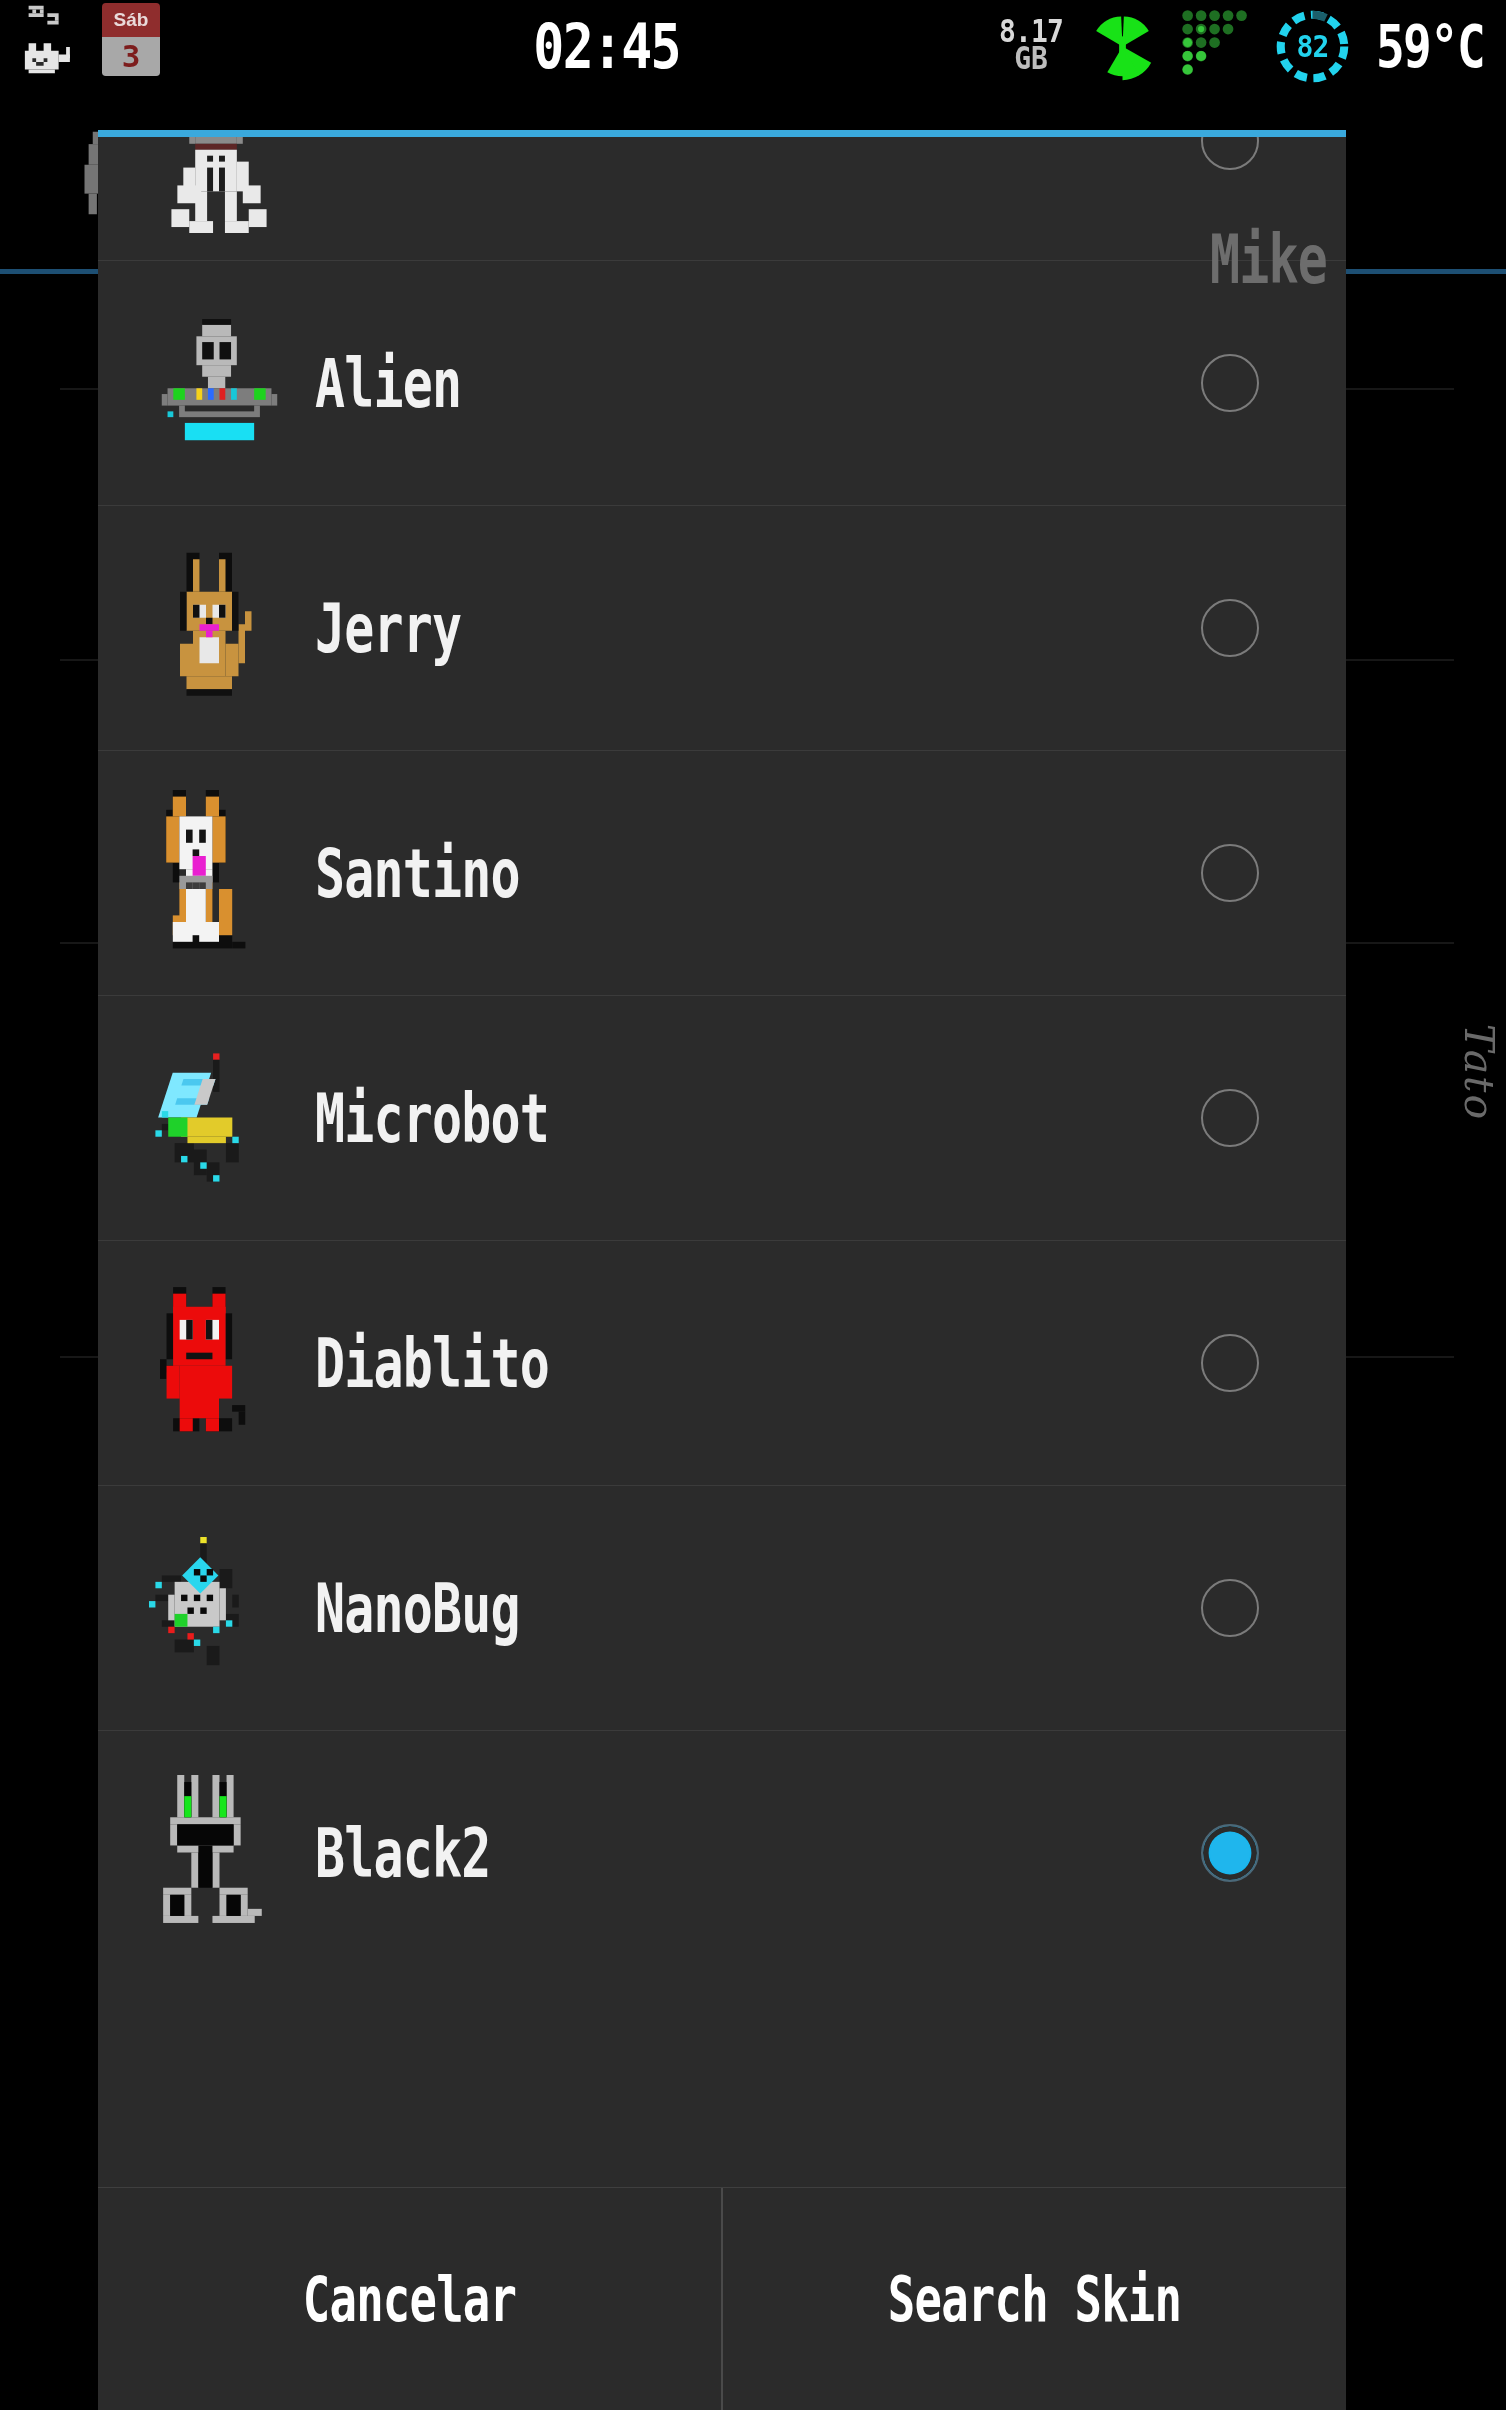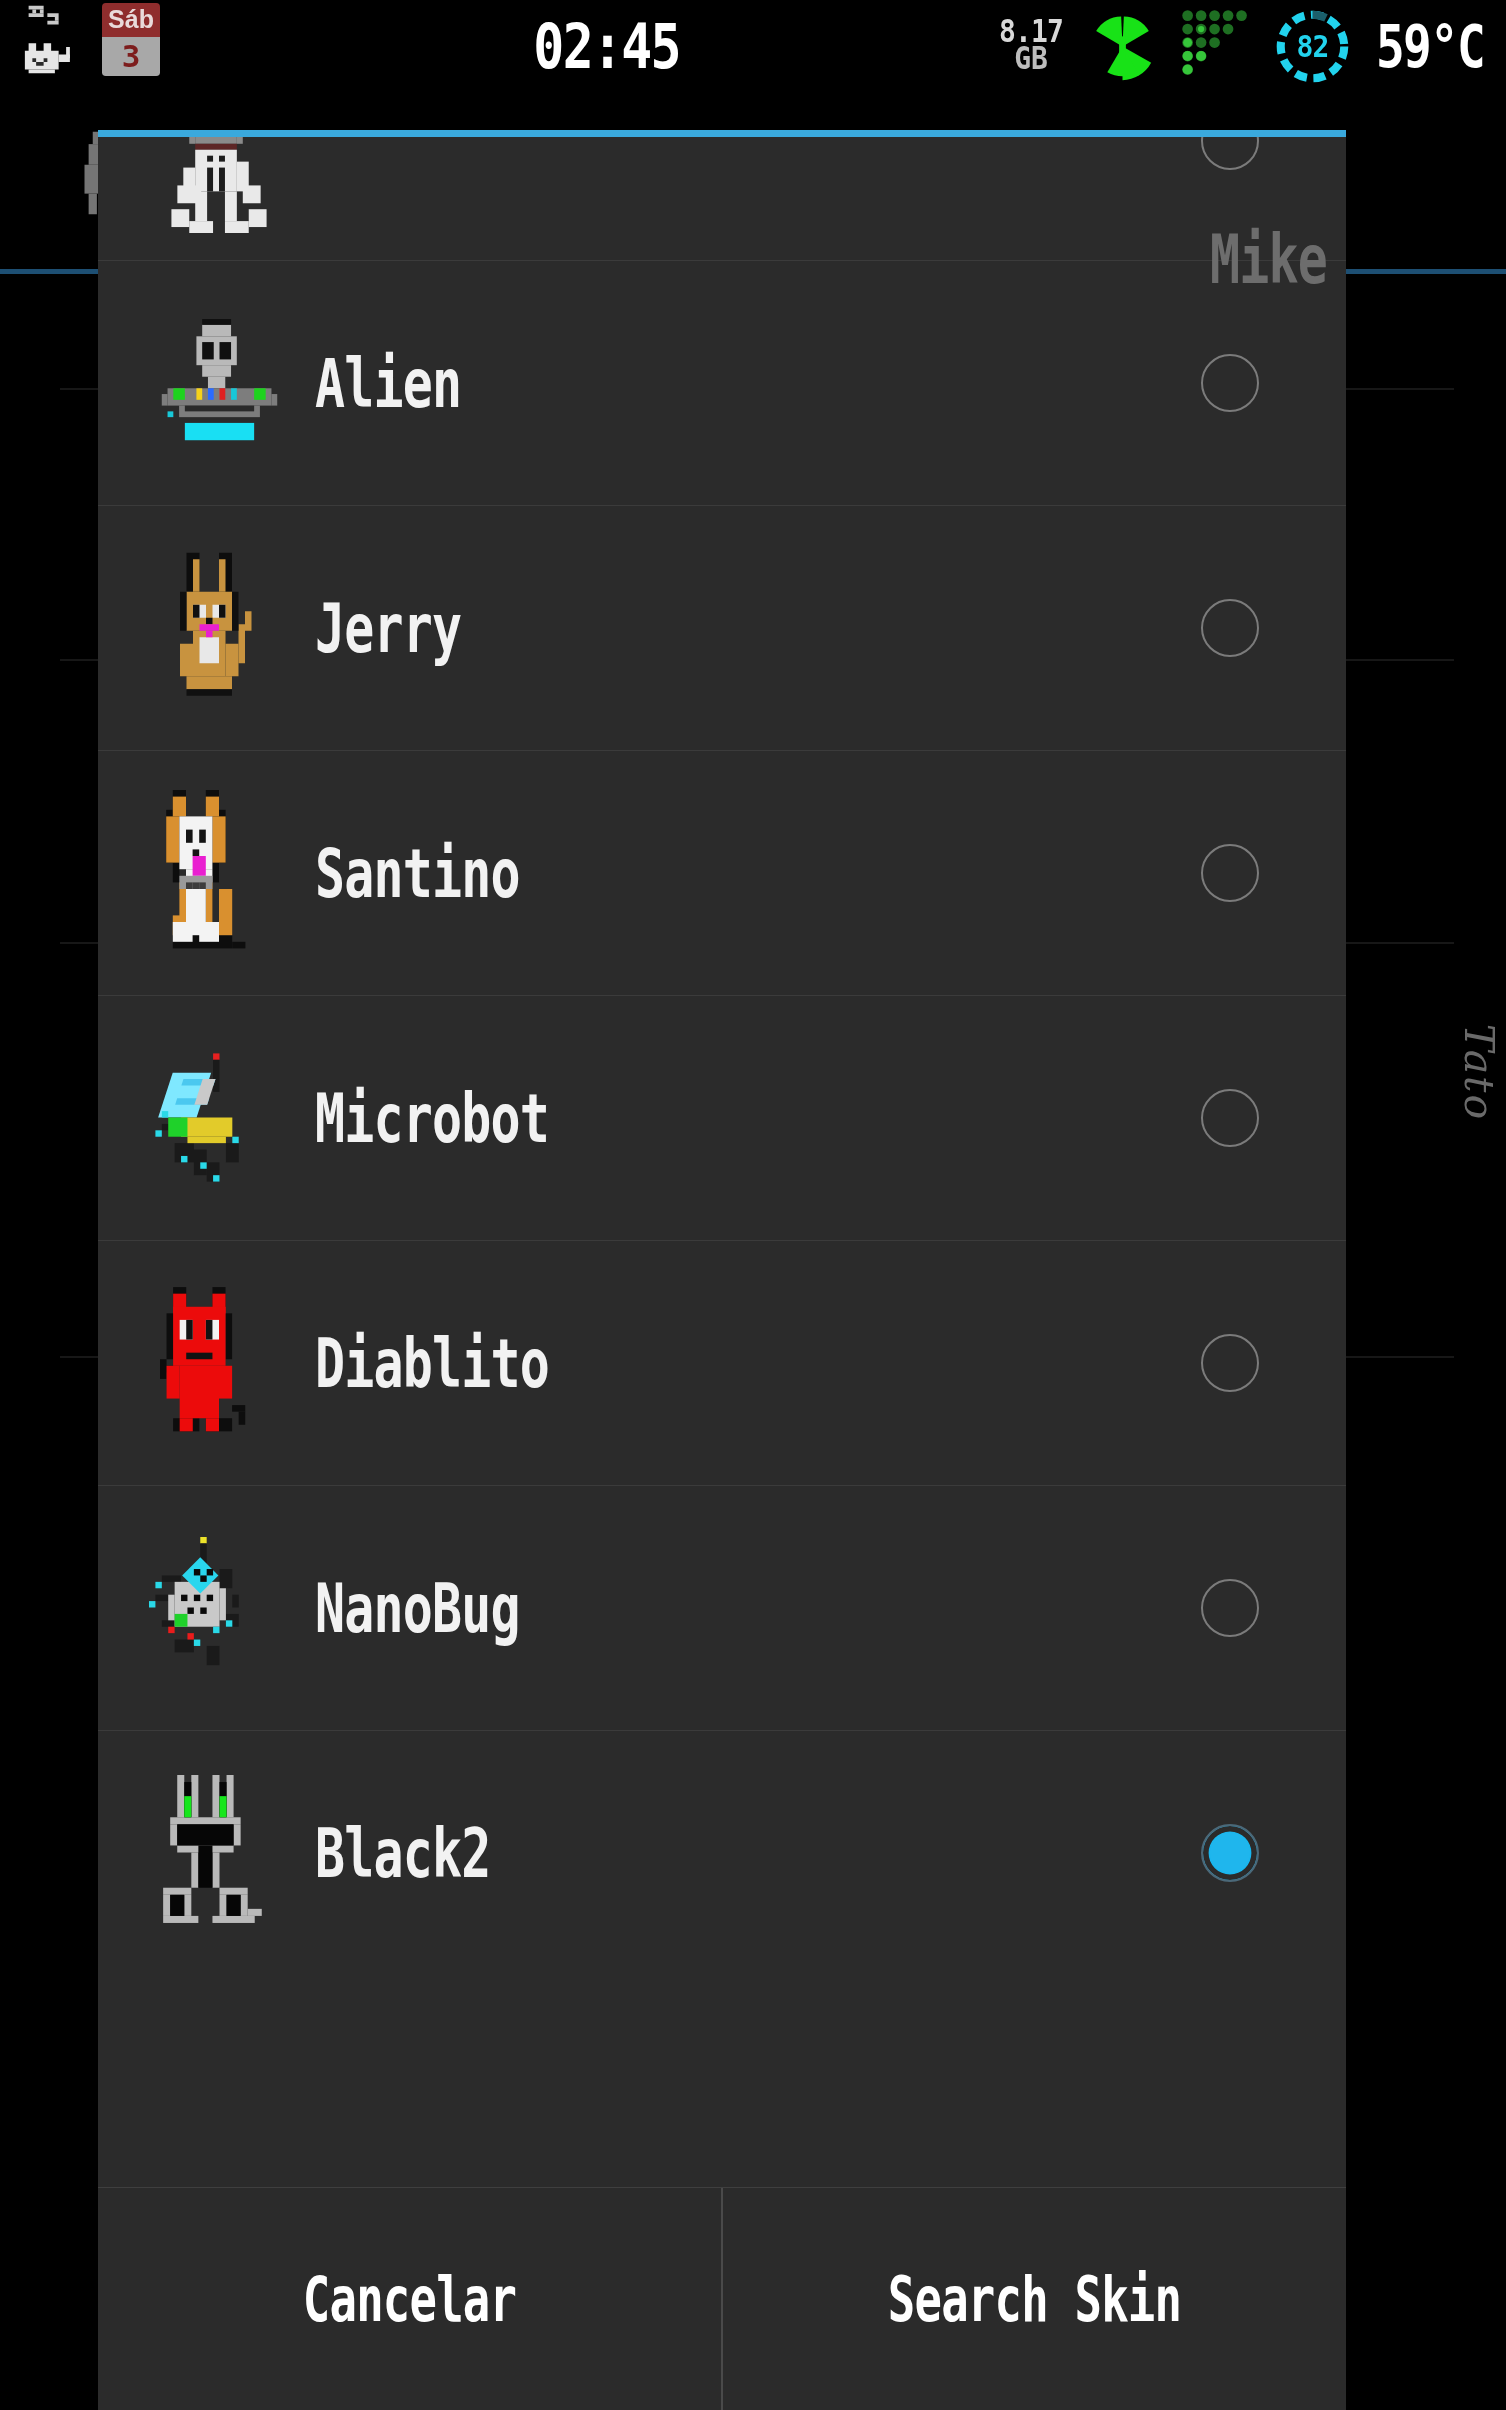--- a/index.html
+++ b/index.html
@@ -44,21 +44,21 @@
   .batt svg{ display:block; }
   .batt .num{
     position:absolute; inset:0; display:flex; align-items:center; justify-content:center;
     font-family:"DejaVu Sans Mono", monospace; font-size:28px; font-weight:bold;
     color:#22d3ee; letter-spacing:-0.9px; transform:scaleY(1.1);
   }
 
   
   .cal{ width:58px; height:73px; border-radius:3.8px; overflow:hidden; display:flex; flex-direction:column; }
   .cal .top{ background:#8f2d2d; color:#e9dada; height:34px; display:flex; align-items:center;
-             justify-content:center; font-size:25px; font-weight:bold; font-family:"Liberation Sans",sans-serif;}
+             justify-content:center; font-size:19px; font-weight:bold; font-family:"Liberation Sans",sans-serif;}
   .cal .bot{ background:#a8a8a8; color:#7d1d1d; flex:1; display:flex; align-items:center;
              justify-content:center; font-size:31px; font-weight:bold; font-family:"DejaVu Sans Mono",monospace;}
 
   .catz{ position:relative; width:72px; height:75px; }
 
   
   .bg-line{ position:absolute; left:0; width:1507px; height:4.7px; background:#1d4f73; }
   .bg-faint{ position:absolute; height:1.9px; background:#171717; }
   .watermark{
     position:absolute; right:3.8px; top:1121px;

